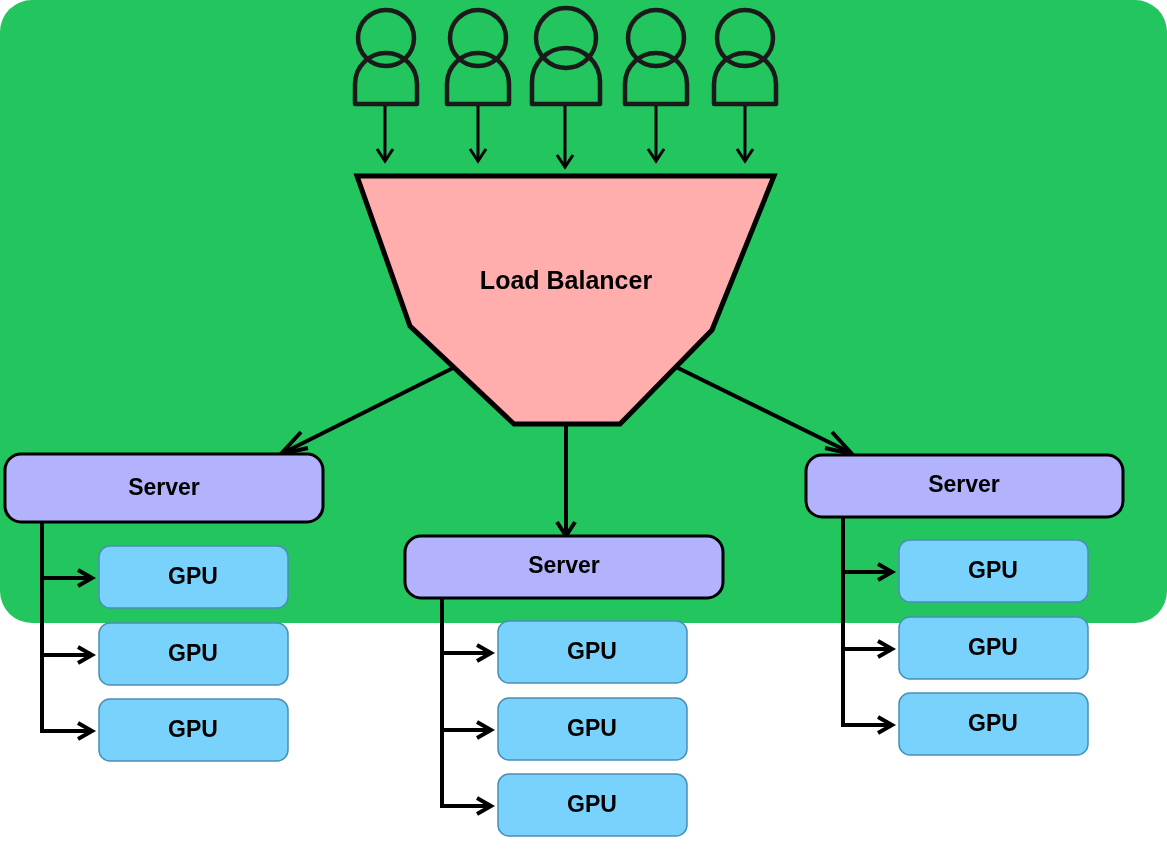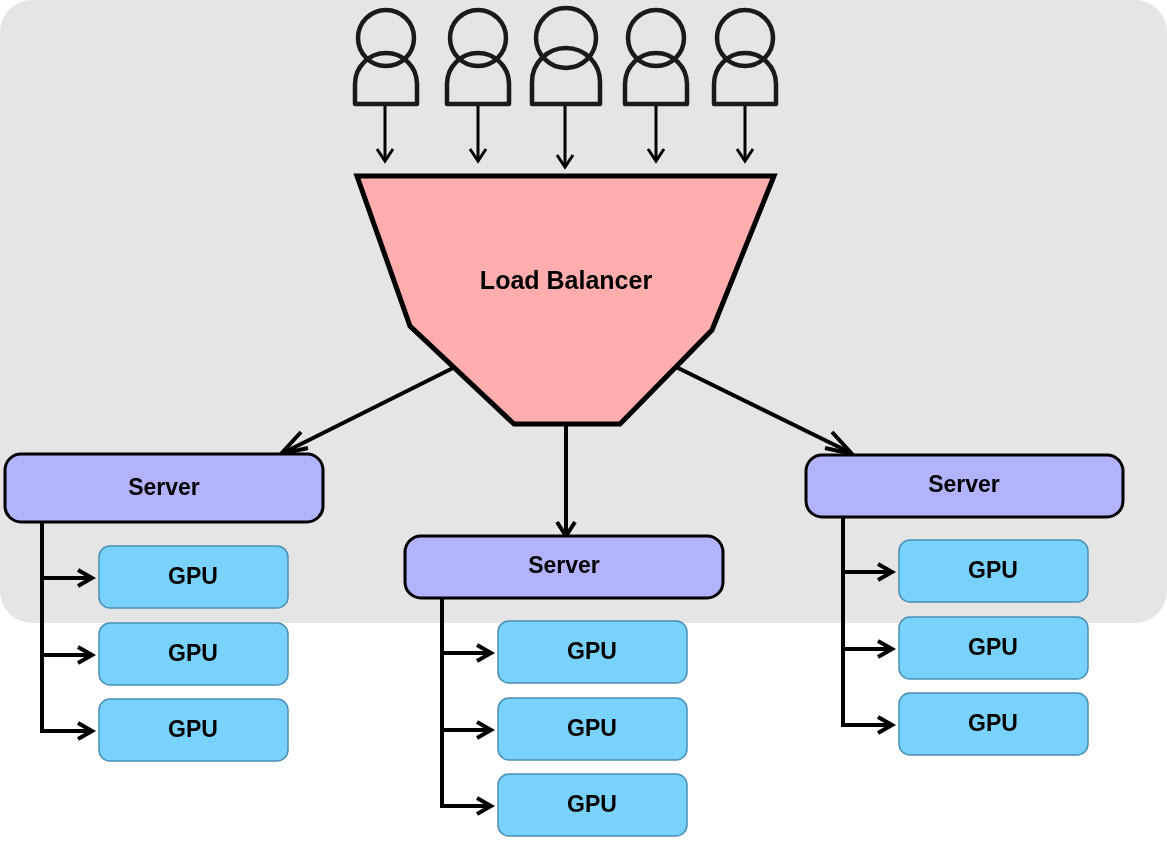--- a/index.html
+++ b/index.html
@@ -10,21 +10,21 @@
   body {
     width: 1167px;
     height: 859px;
     overflow: hidden;
     font-family: "Liberation Sans", sans-serif;
   }
   #diagram-root {
     position: relative;
     width: 1167px;
     height: 623px;
-    background: #e5e5e5;
+    background: #22c55e;
     border-radius: 32px;
   }
   svg#diagram-svg {
     display: block;
     width: 1167px;
     height: 859px;
   }
   .node-label {
     font-family: "Liberation Sans", sans-serif;
     font-weight: bold;

